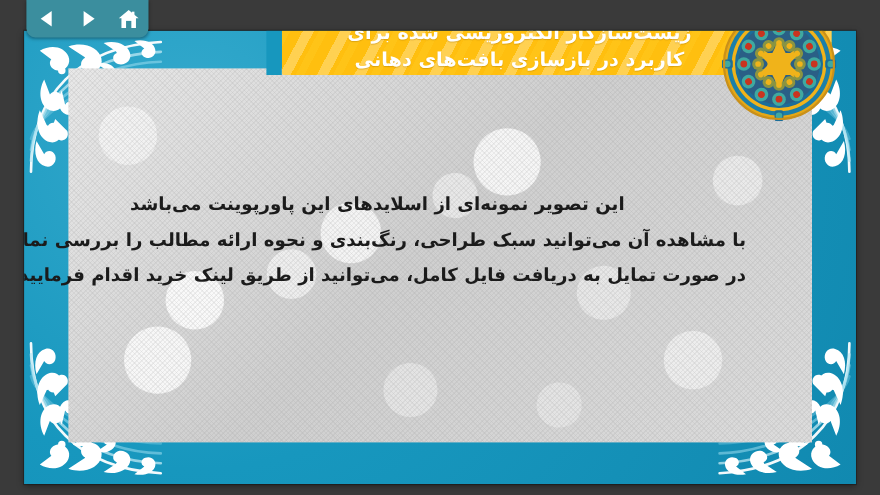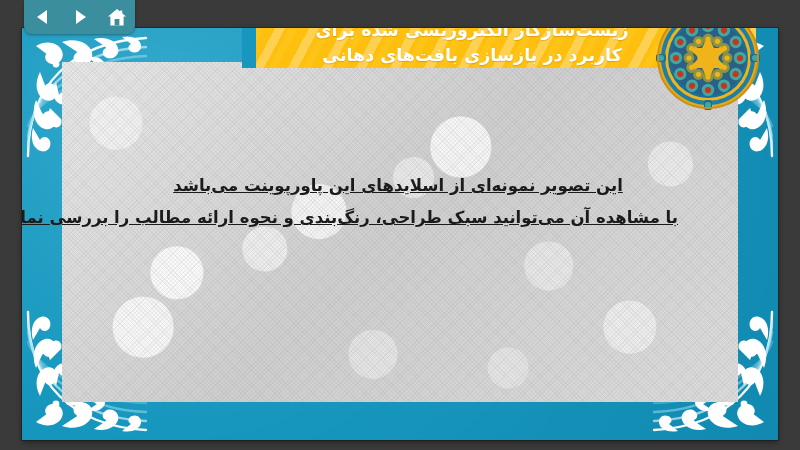--- a/index.html
+++ b/index.html
@@ -162,23 +162,22 @@
   }
   .medallion svg { display: block; }
 
   
   .body-copy {
     position: absolute;
     left: 56px;
     right: 60px;
     top: 108px;
     z-index: 30;
-    text-align: center;
+    text-align: left;
     color: #1b1b1b;
-    text-decoration: underline;
   }
   .body-line {
     font-size: 16.5px;
     line-height: 32px;
     font-weight: 600;
     white-space: nowrap;
     direction: rtl;
   }
 
   
@@ -338,20 +337,21 @@
         </g>
       </svg>
     </div>
 
     <div class="panel">
       <div class="panel-weave"></div>
 
       <div class="body-copy">
         <div class="body-line">این تصویر نمونه‌ای از اسلایدهای این پاورپوینت می‌باشد</div>
         <div class="body-line">با مشاهده آن می‌توانید سبک طراحی، رنگ‌بندی و نحوه ارائه مطالب را بررسی نمایید</div>
+        <div class="body-line">در صورت تمایل به دریافت فایل کامل، می‌توانید از طریق لینک خرید اقدام فرمایید</div>
       </div>
     </div>
 
     <div class="title-banner">
       <div class="banner-edge"></div>
       <div class="title-text">کامل ساخت و ارزیابی غشای
 زیست‌سازگار الکتروریسی شده برای
 کاربرد در بازسازی بافت‌های دهانی</div>
     </div>
 

